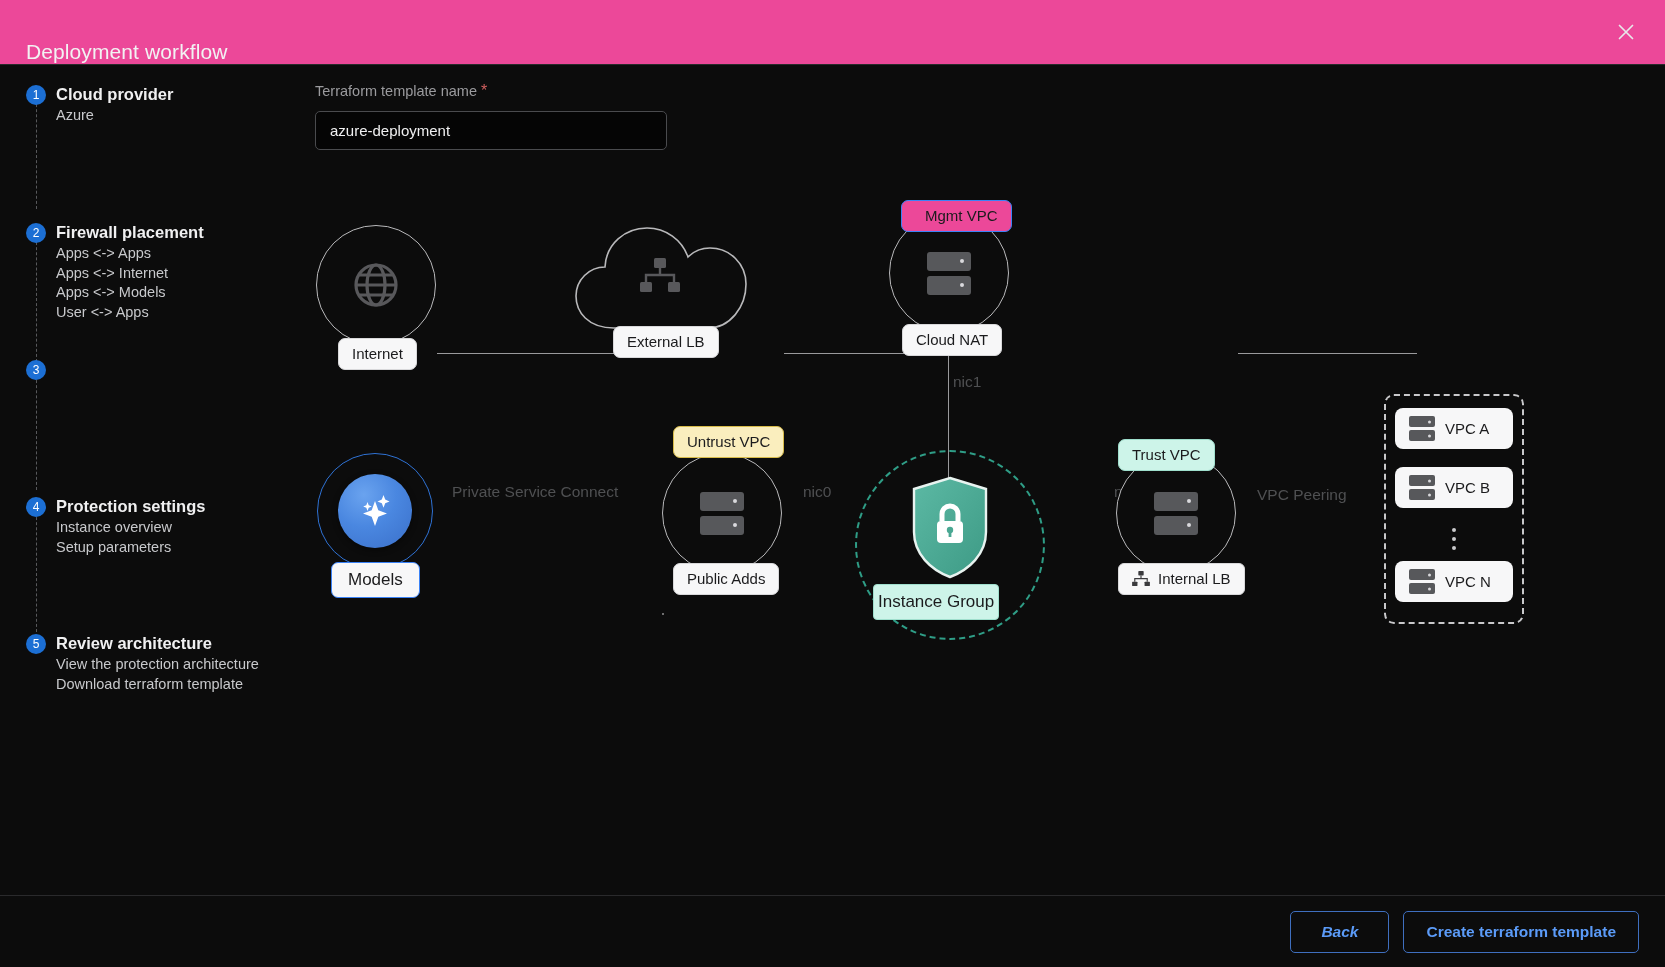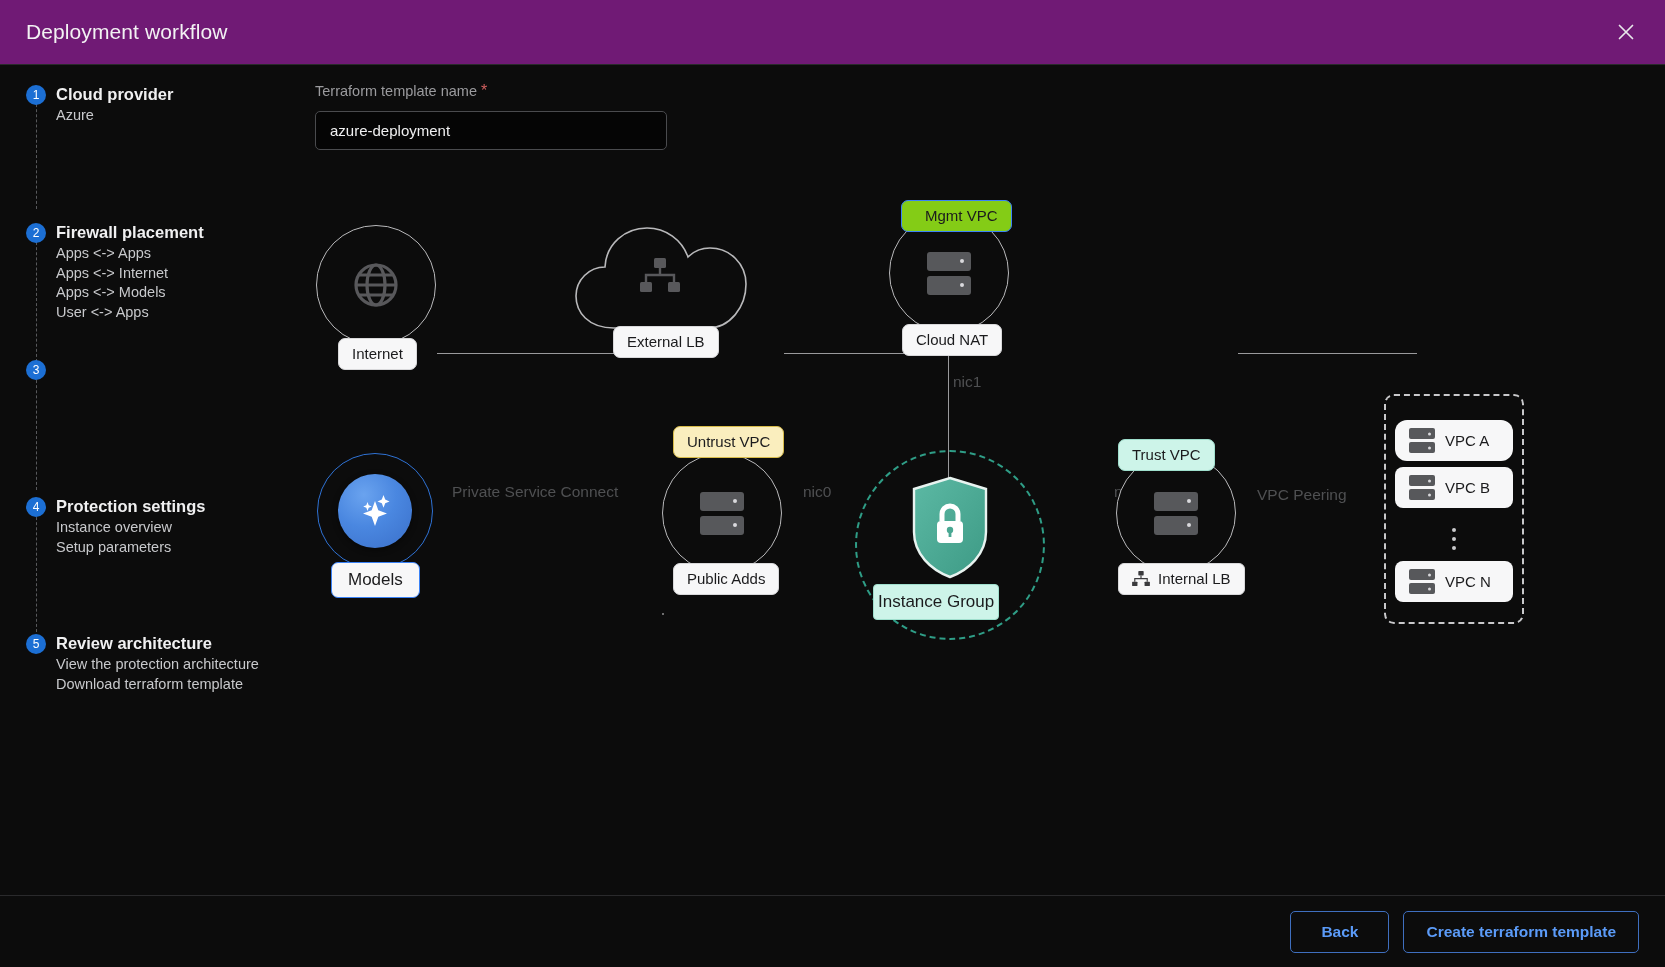--- a/index.html
+++ b/index.html
@@ -7,23 +7,23 @@
     width: 1665px; height: 967px;
     background: #0a0a0a;
     font-family: "Liberation Sans", sans-serif;
     overflow: hidden;
   }
   #app { position: relative; width: 1665px; height: 967px; background: #0c0c0c; }
 
   
   .titlebar {
     position: absolute; left: 0; top: 0; width: 1665px; height: 65px;
-    background: #701a75;
+    background: #ec4899;
     border-bottom: 1px solid #2a2a2c;
-    display: flex; align-items: center;
+    display: flex; align-items: flex-end;
   }
   .titlebar-text {
     margin-left: 26px; color: #f2f2f3; font-size: 21px; font-weight: 400;
     letter-spacing: .1px;
   }
   .close-btn {
     position: absolute; right: 22px; top: 50%; transform: translateY(-50%);
     width: 34px; height: 34px; display: flex; align-items: center; justify-content: center;
     cursor: pointer; border-radius: 4px;
   }
@@ -77,21 +77,21 @@
     border: 1px solid #b9b9bb; background: #0c0c0c;
     display: flex; align-items: center; justify-content: center;
   }
   .node-circle.accent { border-color: #2f72d4; border-width: 1.5px; }
 
   .chip {
     position: absolute; background: #f7f7f8; color: #1b1b1d;
     font-size: 15px; border-radius: 7px; padding: 6px 13px;
     white-space: nowrap; border: 1px solid transparent; line-height: 18px;
   }
-  .chip.blue { background: #84cc16; border-color: #3b82f6; padding-left: 23px; }
+  .chip.blue { background: #ec4899; border-color: #3b82f6; padding-left: 23px; }
   .chip.yellow { background: #faeebe; border-color: #d7bb49; }
   .chip.mint { background: #cdf4e9; border-color: #9fdfcd; }
   .chip.mint-lg { background: #cdf4e9; border-color: #9fdfcd; font-size: 17px; padding: 8px 4px; border-radius: 4px;}
   .chip.plain { background: #f7f7f8; border-color: #d8d8da; }
 
   
   .srv { display: flex; flex-direction: column; gap: 5px; }
   .srv .bar {
     width: 44px; height: 19px; background: #57585b; border-radius: 3px;
     position: relative;
@@ -142,21 +142,21 @@
     position: absolute; left: 0; bottom: 0; width: 1665px; height: 72px;
     border-top: 1px solid #2a2a2c; background: #0c0c0c;
     display: flex; align-items: center; justify-content: flex-end; gap: 14px;
     padding-right: 26px;
   }
   .btn {
     background: #0c0c0c; border: 1px solid #3f6fbf; border-radius: 5px;
     color: #5b9bf8; font-size: 15.5px; font-family: "Liberation Sans", sans-serif;
     padding: 11px 22px; cursor: pointer; font-weight: 600; line-height: 18px;
   }
-  .btn.back { padding: 11px 30px; }
+  .btn.back { padding: 11px 30px; font-style: italic; }
 </style>
 </head>
 <body>
 
 <div id="app">
 
   <div class="titlebar">
     <span class="titlebar-text">Deployment workflow</span>
     <div class="close-btn">
       <svg width="20" height="20" viewBox="0 0 20 20">
@@ -330,21 +330,21 @@
       <svg width="18" height="16" viewBox="0 0 40 36">
         <rect x="14" y="0" width="12" height="10" rx="1.5" fill="#3a3a3d"></rect>
         <rect x="0" y="24" width="12" height="10" rx="1.5" fill="#3a3a3d"></rect>
         <rect x="28" y="24" width="12" height="10" rx="1.5" fill="#3a3a3d"></rect>
         <path d="M20 10 L20 17 M6 24 L6 17 L34 17 L34 24" stroke="#3a3a3d" stroke-width="2.6" fill="none"></path>
       </svg>
       <span>Internal LB</span>
     </div>
 
     <div class="vpc-group" style="left:1084px; top:234px; width:140px; height:230px;"></div>
-    <div class="vpc-card" style="left:1095px; top:260px;border-radius:12px;">
+    <div class="vpc-card" style="left:1095px; top:248px;">
       <div class="srv sm">
         <div class="bar"></div>
         <div class="bar"></div>
       </div>
       <span>VPC A</span>
     </div>
     <div class="vpc-card" style="left:1095px; top:307px;">
       <div class="srv sm">
         <div class="bar"></div>
         <div class="bar"></div>

